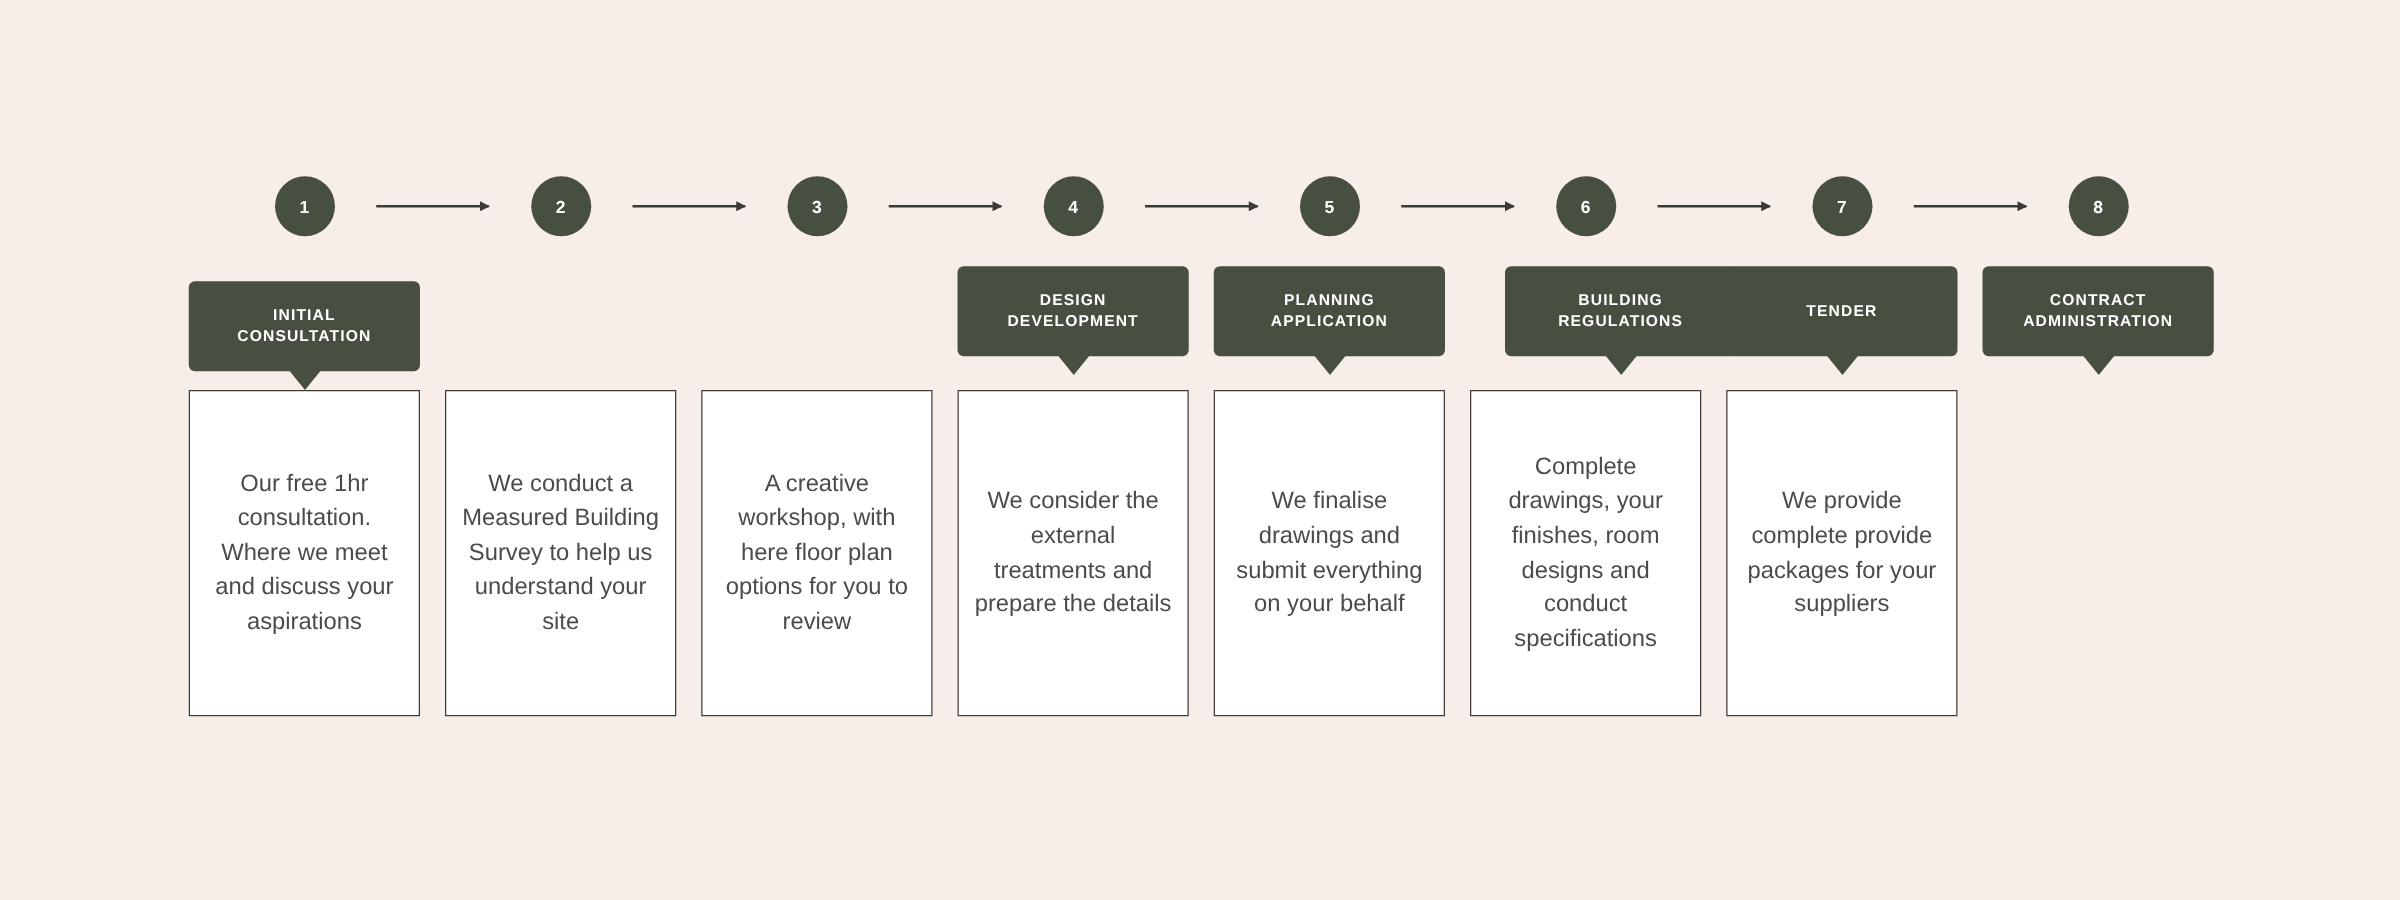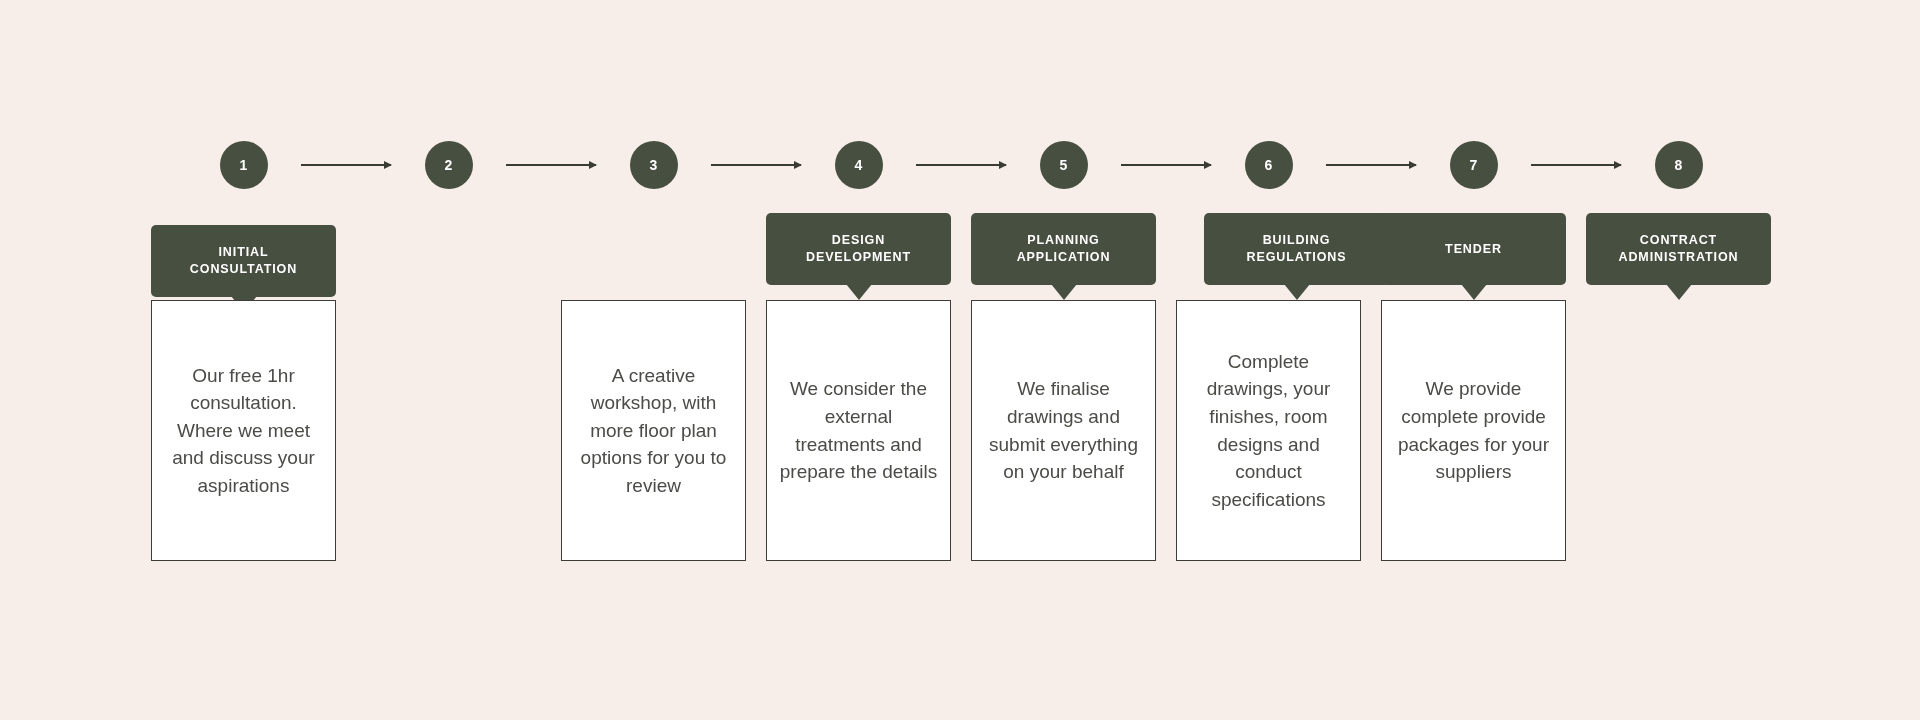--- a/index.html
+++ b/index.html
@@ -121,21 +121,21 @@
     height: 0;
     border-left: 13px solid transparent;
     border-right: 13px solid transparent;
     border-top: 16px solid #474f40;
   }
 
   
   .card-row {
     position: absolute;
     left: 151px;
-    top: 300px;
+    top: 312px;
     width: 1619px;
     height: 261px;
   }
   .card {
     position: absolute;
     top: 0;
     width: 185px;
     height: 261px;
     background: #ffffff;
     border: 1.5px solid #3f3b38;
@@ -255,22 +255,25 @@
 ADMINISTRATION</div>
         <div class="header-tongue"></div>
       </div>
     </div>
   </div>
 
   <div class="card-row">
     <div class="card" style="left:0px;">
       <div class="card-text">Our free 1hr consultation. Where we meet and discuss your aspirations</div>
     </div>
+    <div class="card" style="left:205px;">
+      <div class="card-text">We conduct a Measured Building Survey to help us understand your site</div>
+    </div>
     <div class="card" style="left:410px;">
-      <div class="card-text">A creative workshop, with more floor plan options for you to review</div>
+      <div class="card-text">A creative workshop, with here floor plan options for you to review</div>
     </div>
     <div class="card" style="left:615px;">
       <div class="card-text">We consider the external treatments and prepare the details</div>
     </div>
     <div class="card" style="left:820px;">
       <div class="card-text">We finalise drawings and submit everything on your behalf</div>
     </div>
     <div class="card" style="left:1025px;">
       <div class="card-text">Complete drawings, your finishes, room designs and conduct specifications</div>
     </div>

